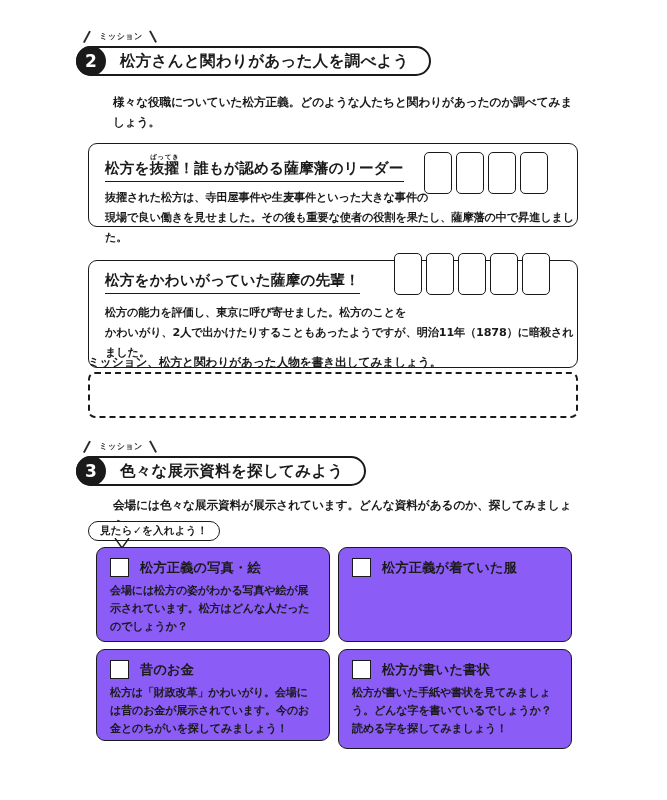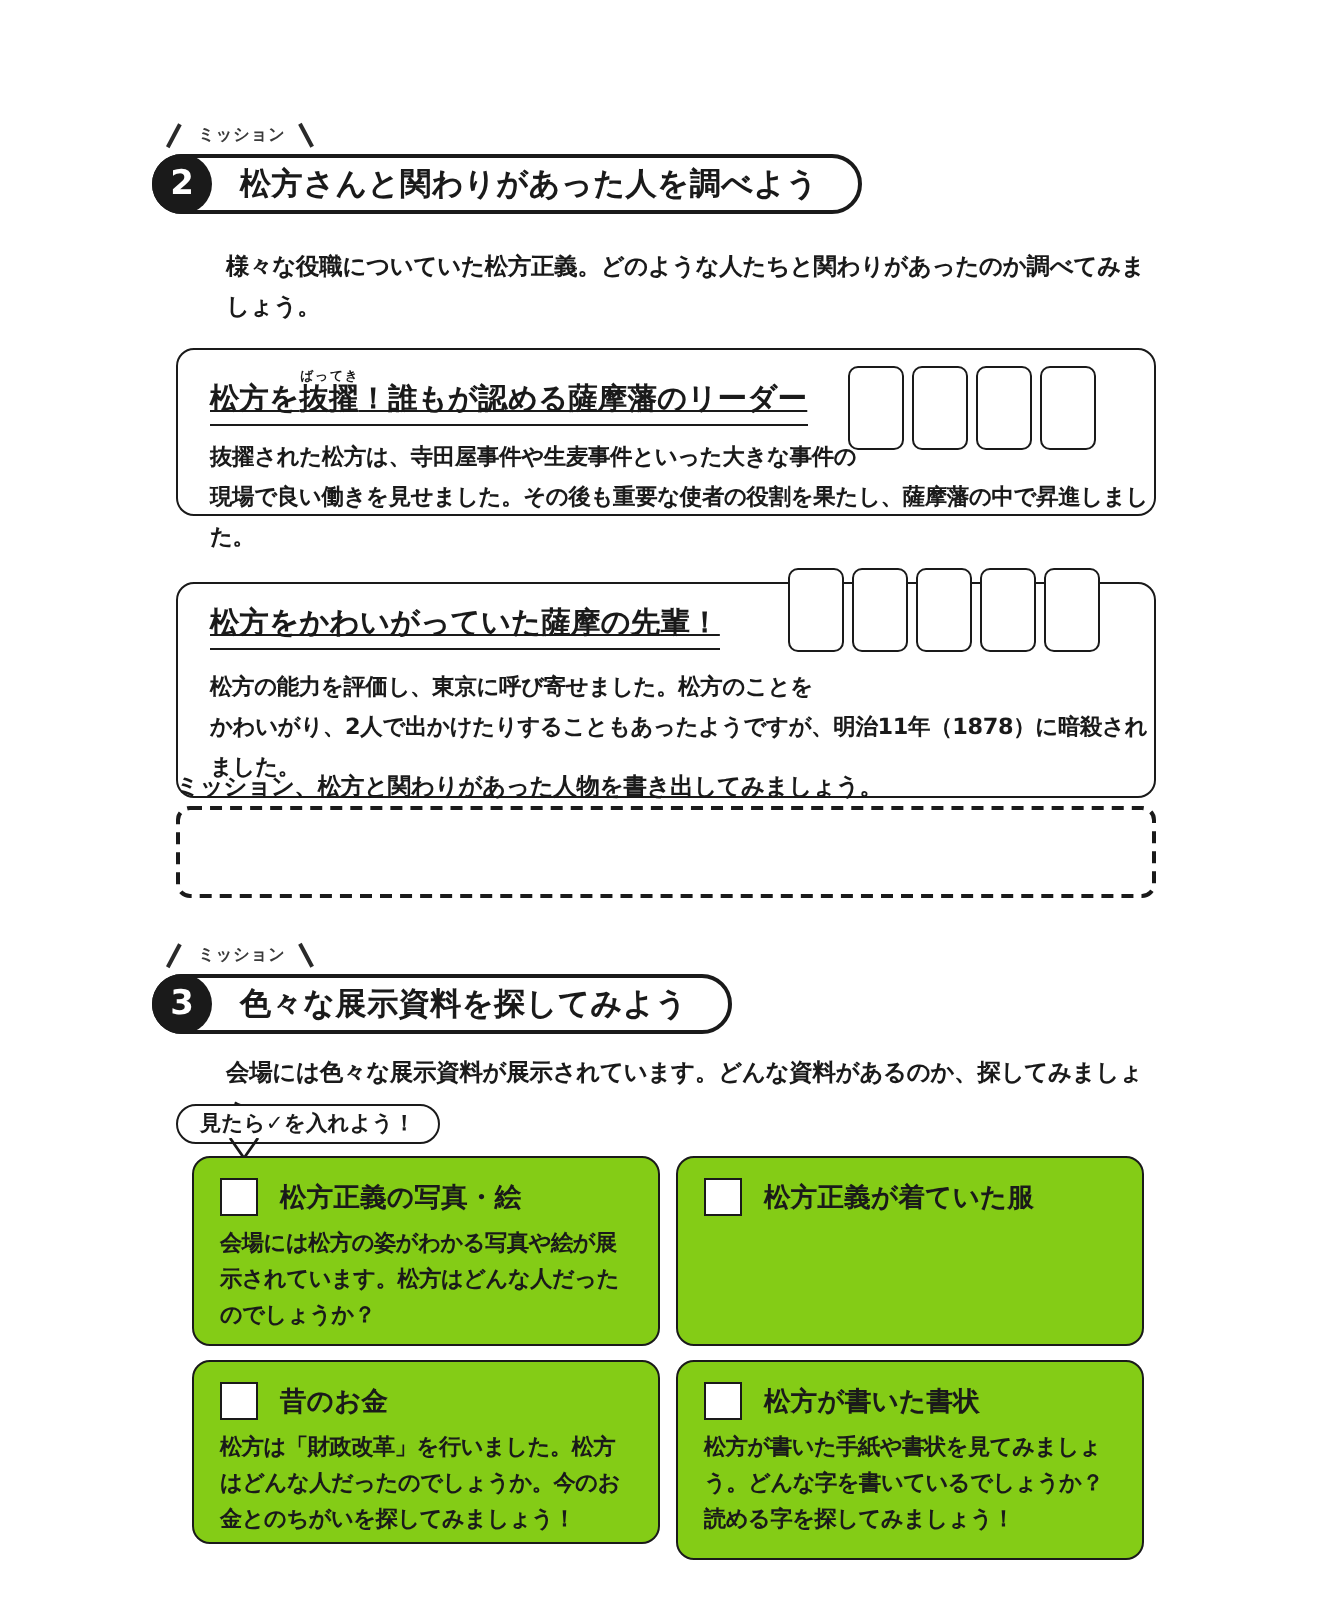--- a/index.html
+++ b/index.html
@@ -14,21 +14,20 @@
     height: 800px;
     position: relative;
     font-family: "DejaVu Sans", "Liberation Sans", sans-serif;
     color: #1a1a1a;
     overflow: hidden;
   }
   .page {
     position: absolute;
     inset: 0;
     padding: 0;
-    margin-top: 31px;
   }
 
   
   .mission-block { position: absolute; }
   .mission-tag {
     position: relative;
     height: 18px;
     margin-left: 10px;
     font-size: 9px;
     letter-spacing: .5px;
@@ -127,21 +126,20 @@
   }
   .info-head {
     display: inline-block;
     font-size: 14.6px;
     font-weight: 700;
     letter-spacing: .2px;
     border-bottom: 1.6px solid #1a1a1a;
     padding-bottom: 3px;
     position: relative;
     white-space: nowrap;
-    text-decoration: underline;
   }
   ruby { ruby-position: over; }
   rt {
     font-size: 6.4px;
     font-weight: 700;
     letter-spacing: 0;
     line-height: 1;
   }
   .info-body {
     font-size: 11.2px;
@@ -195,21 +193,21 @@
     width: 16px;
     height: 10px;
   }
   .pill-tail svg { display: block; }
 
   
   .check-card {
     position: absolute;
     border: 1.8px solid #1a1a1a;
     border-radius: 9px;
-    background: #84cc16;
+    background: #8b5cf6;
     padding: 10px 11px 8px 13px;
   }
   .check-card-head {
     display: flex;
     align-items: center;
     gap: 11px;
     margin-bottom: 5px;
   }
   .checkbox {
     width: 19px;
@@ -323,21 +321,21 @@
       <span class="checkbox"></span>
       <span class="check-card-title">松方正義が着ていた服</span>
     </div>
   </div>
 
   <div class="check-card" style="left:96px; top:649px; width:234px; height:92px;">
     <div class="check-card-head">
       <span class="checkbox"></span>
       <span class="check-card-title">昔のお金</span>
     </div>
-    <div class="check-card-body">松方は「財政改革」を行いました。松方はどんな人だったのでしょうか。今のお金とのちがいを探してみましょう！</div>
+    <div class="check-card-body">松方は「財政改革」かわいがり。会場には昔のお金が展示されています。今のお金とのちがいを探してみましょう！</div>
   </div>
 
   <div class="check-card" style="left:338px; top:649px; width:234px; height:100px;">
     <div class="check-card-head">
       <span class="checkbox"></span>
       <span class="check-card-title">松方が書いた書状</span>
     </div>
     <div class="check-card-body">松方が書いた手紙や書状を見てみましょう。どんな字を書いているでしょうか？読める字を探してみましょう！</div>
   </div>
 

